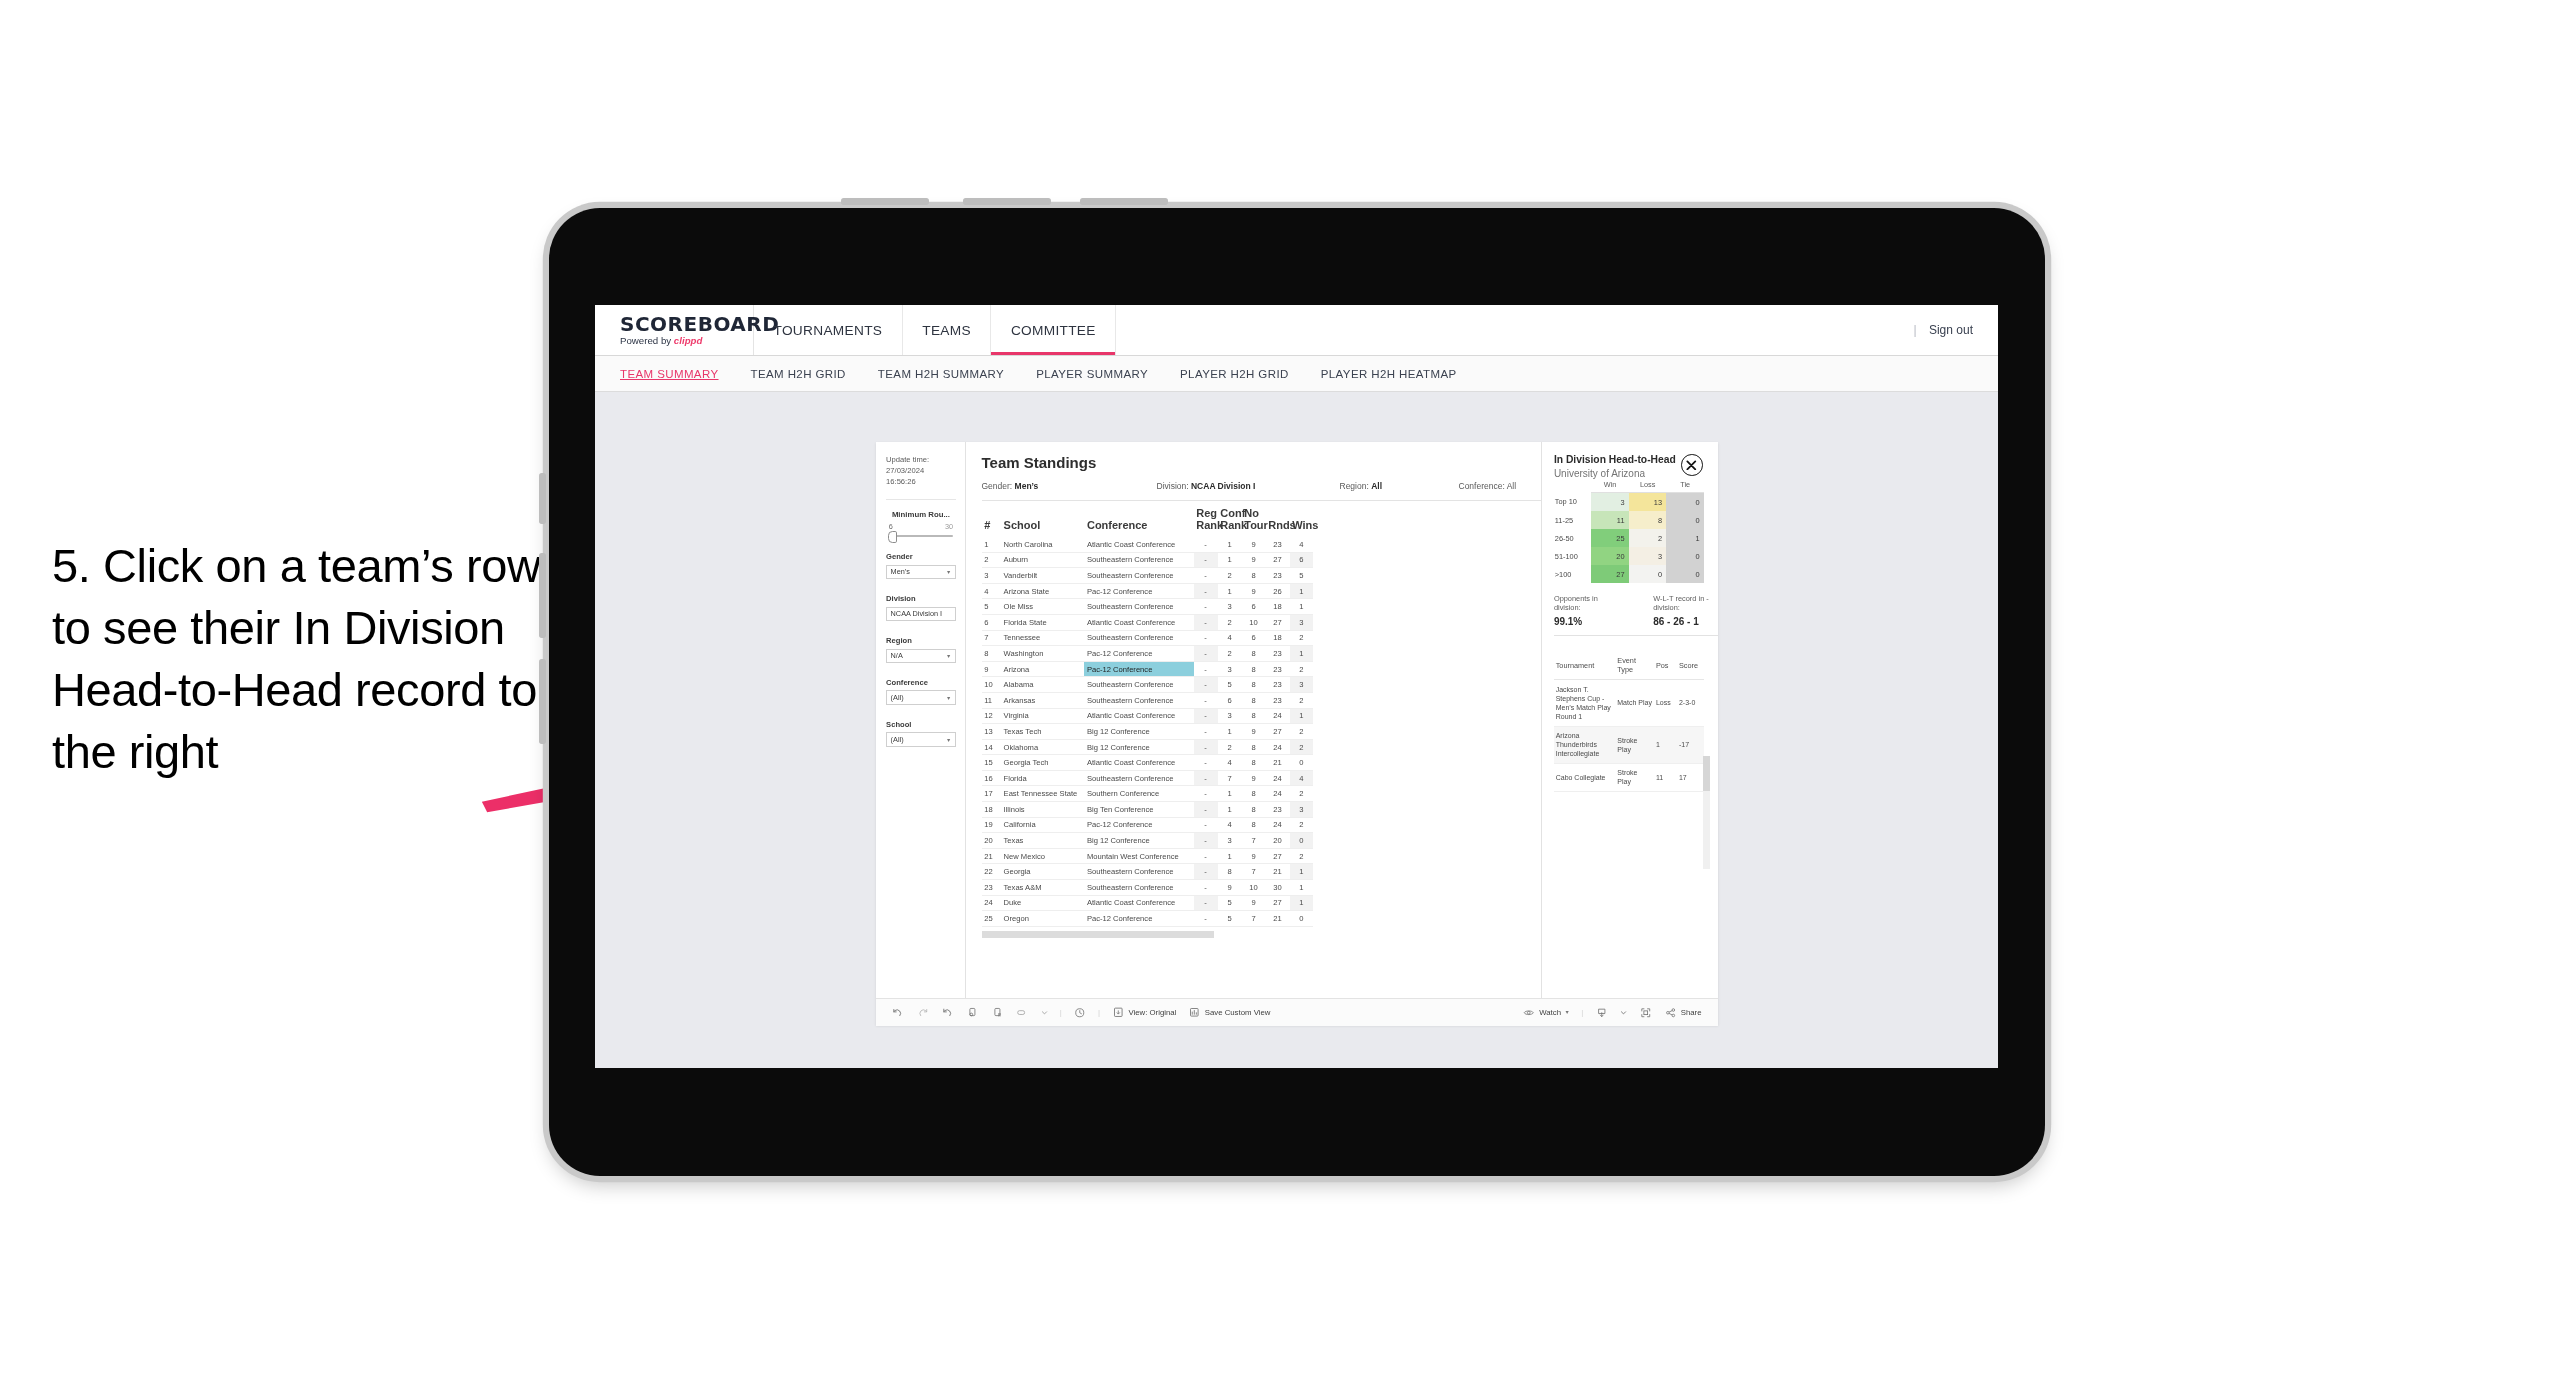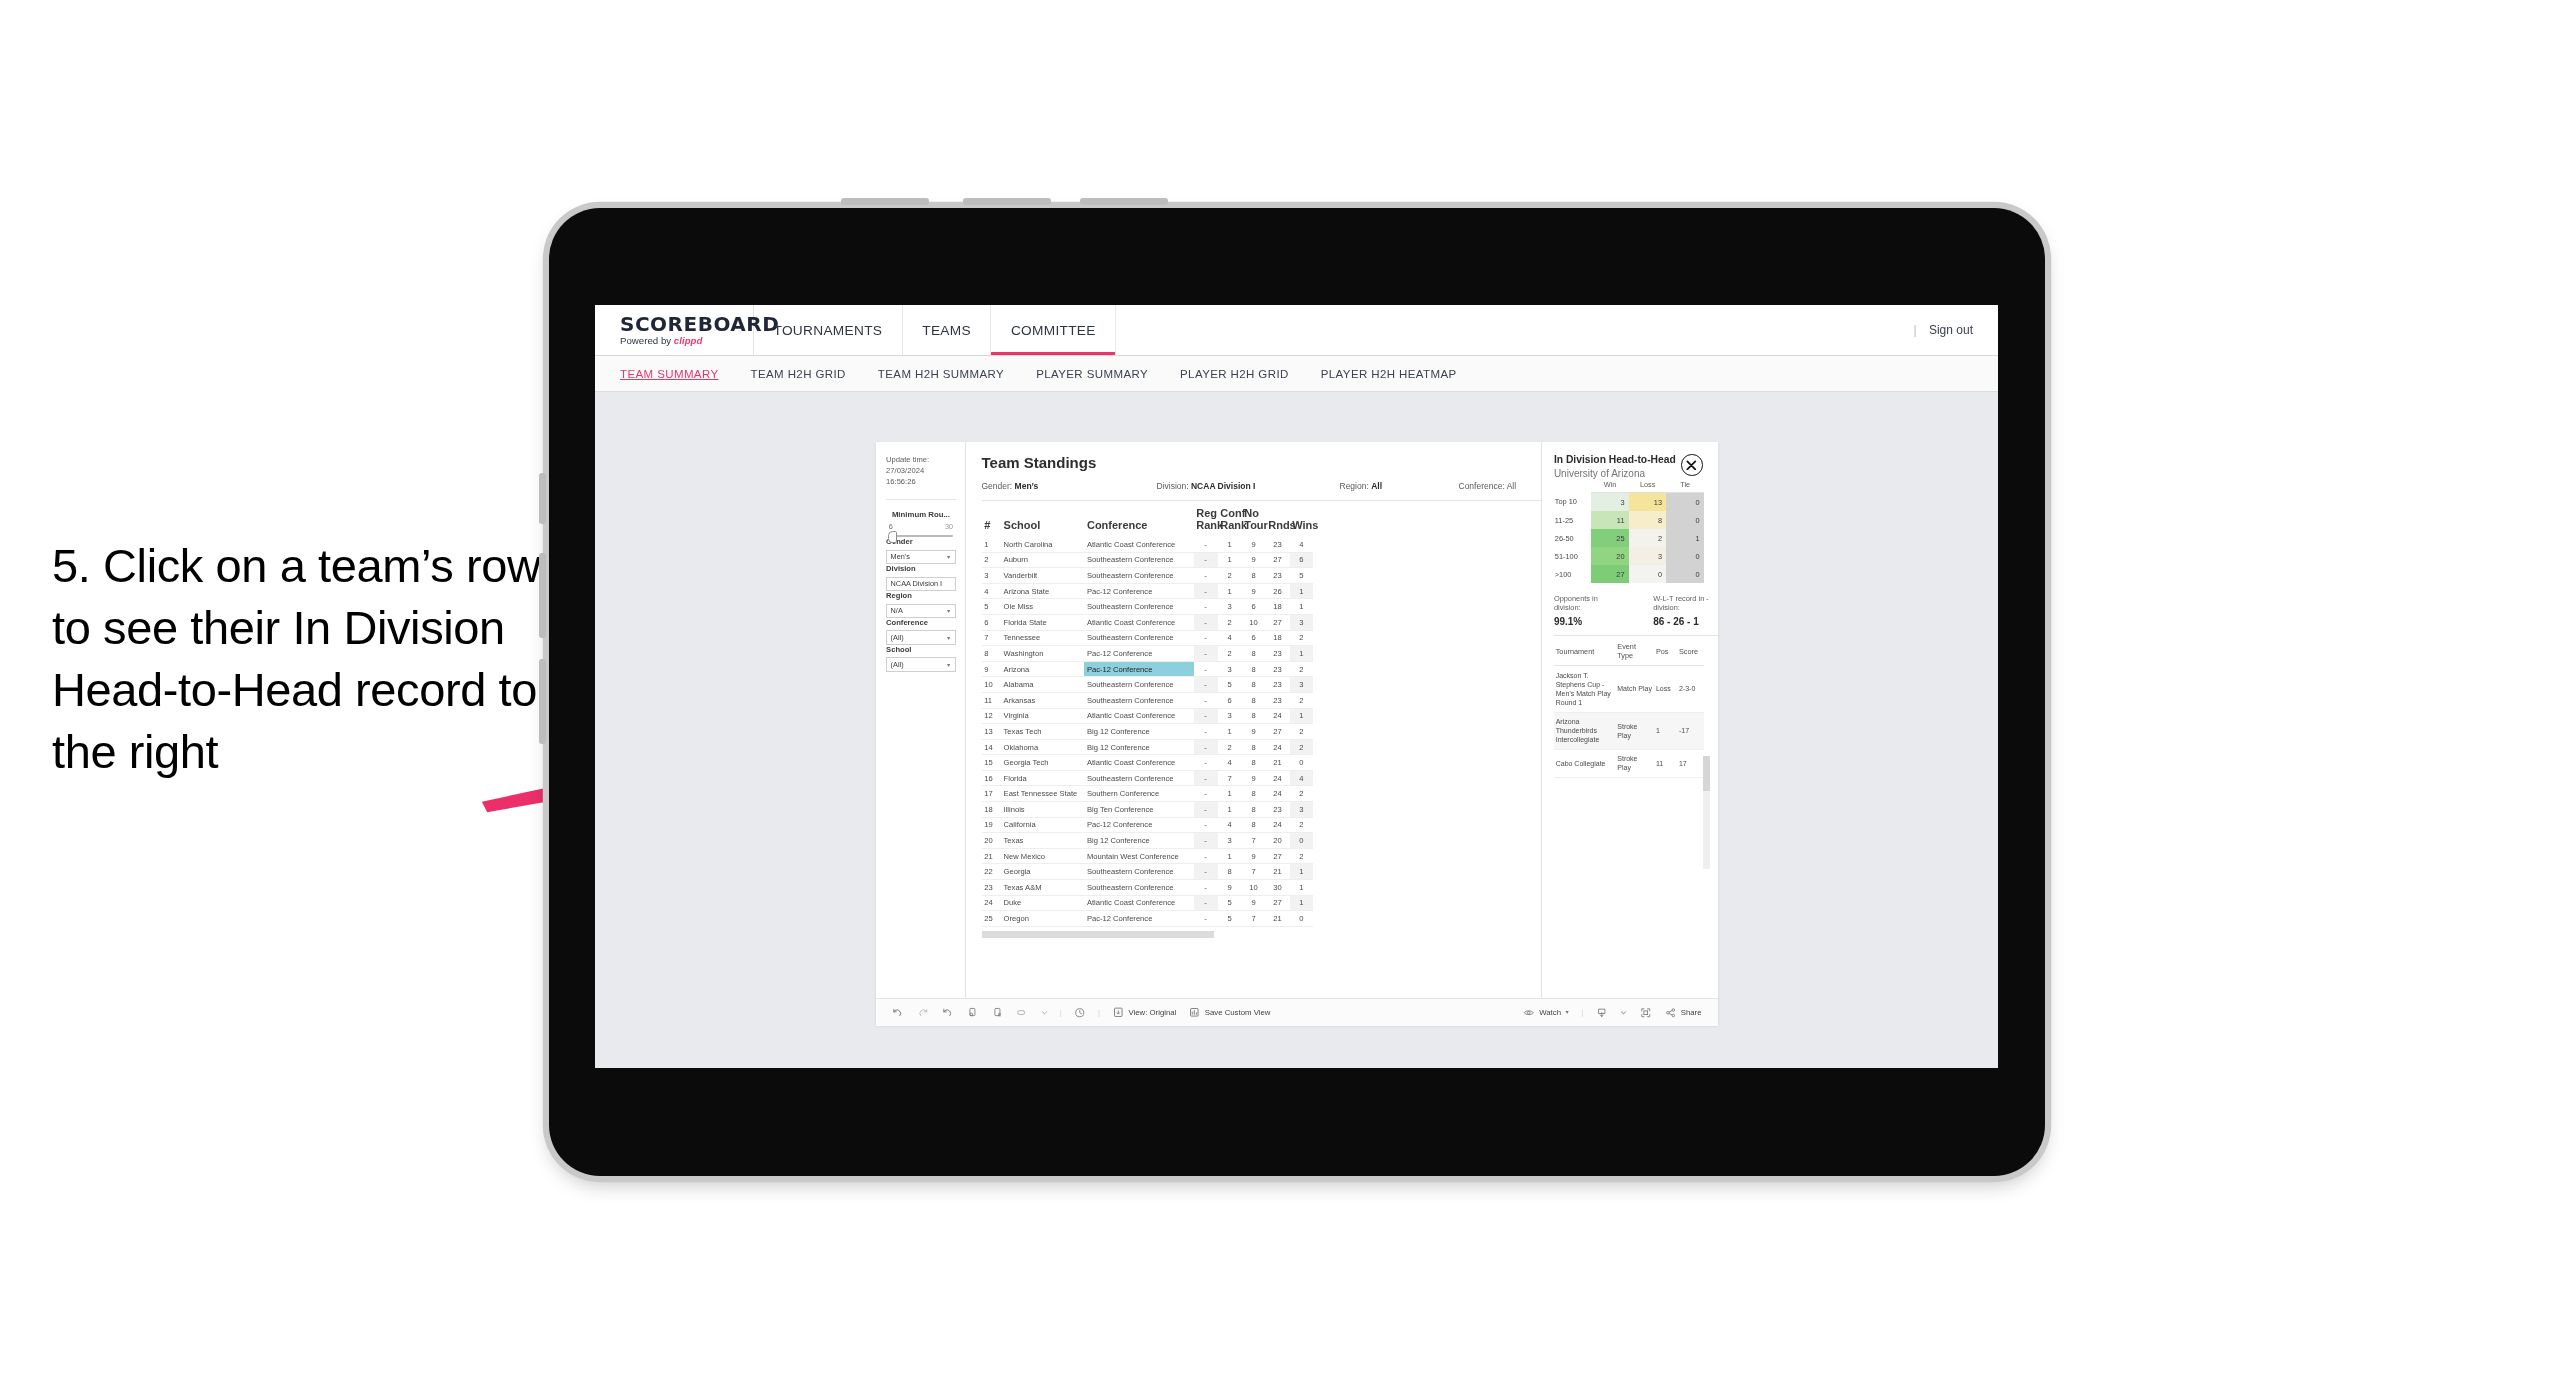--- a/index.html
+++ b/index.html
@@ -186,21 +186,21 @@
     padding: 12.4px 8.8px 0 10.6px;
     box-sizing: border-box;
     font-size: 7.6px;
     color: #4a4a4a;
   }
   #update-time { line-height: 1.45; color: #5a5a5a; }
   .filter-sep {
     border-top: 0.9px solid #e6e6e6;
     margin: 11.5px 0 9.7px 0;
   }
-  .filter-block { margin-bottom: 0; }
+  .filter-block { margin-bottom: 15px; }
   .filter-label {
     font-weight: 700;
     color: #3b3b3b;
     font-size: 7.6px;
     margin-bottom: 3.5px;
   }
   .filter-select {
     border: 0.9px solid #cfcfcf;
     height: 12.4px;
     background: #fff;
@@ -393,21 +393,21 @@
   }
   .stat-col { width: 78px; }
   .stat-label { font-size: 7.4px; color: #5d5d5d; }
   .stat-value {
     font-size: 10px;
     font-weight: 700;
     color: #2b2b2b;
     margin-top: 4.4px;
   }
   #tour-table {
-    margin-top: 6px;
+    margin-top: 20px;
     width: 149px;
     border-collapse: collapse;
     table-layout: fixed;
     font-size: 7px;
   }
   #tour-table th {
     font-weight: 400;
     color: #4f4f4f;
     text-align: left;
     font-size: 7.3px;

